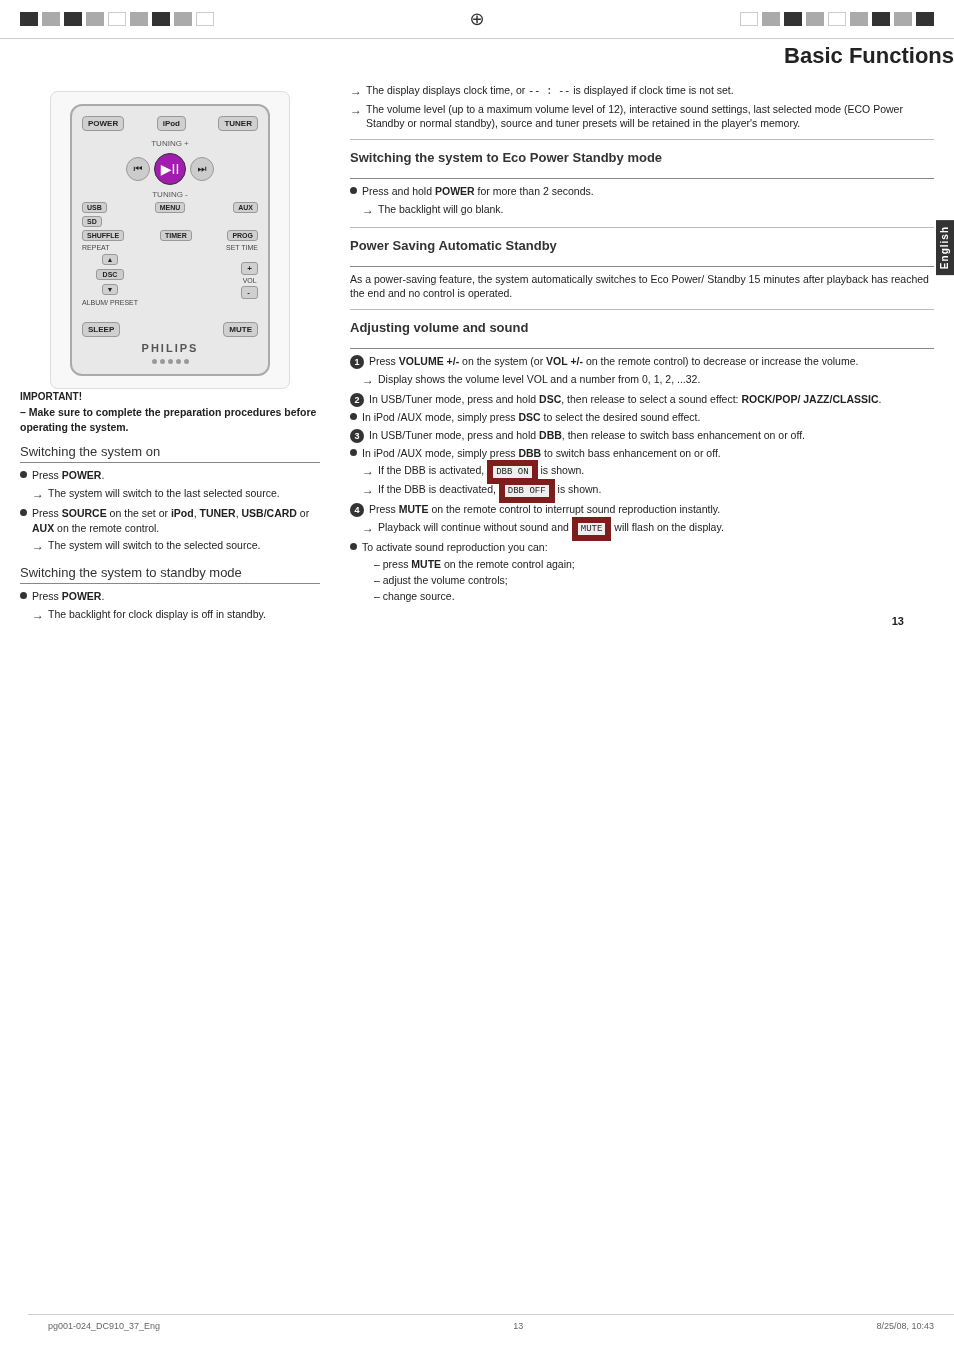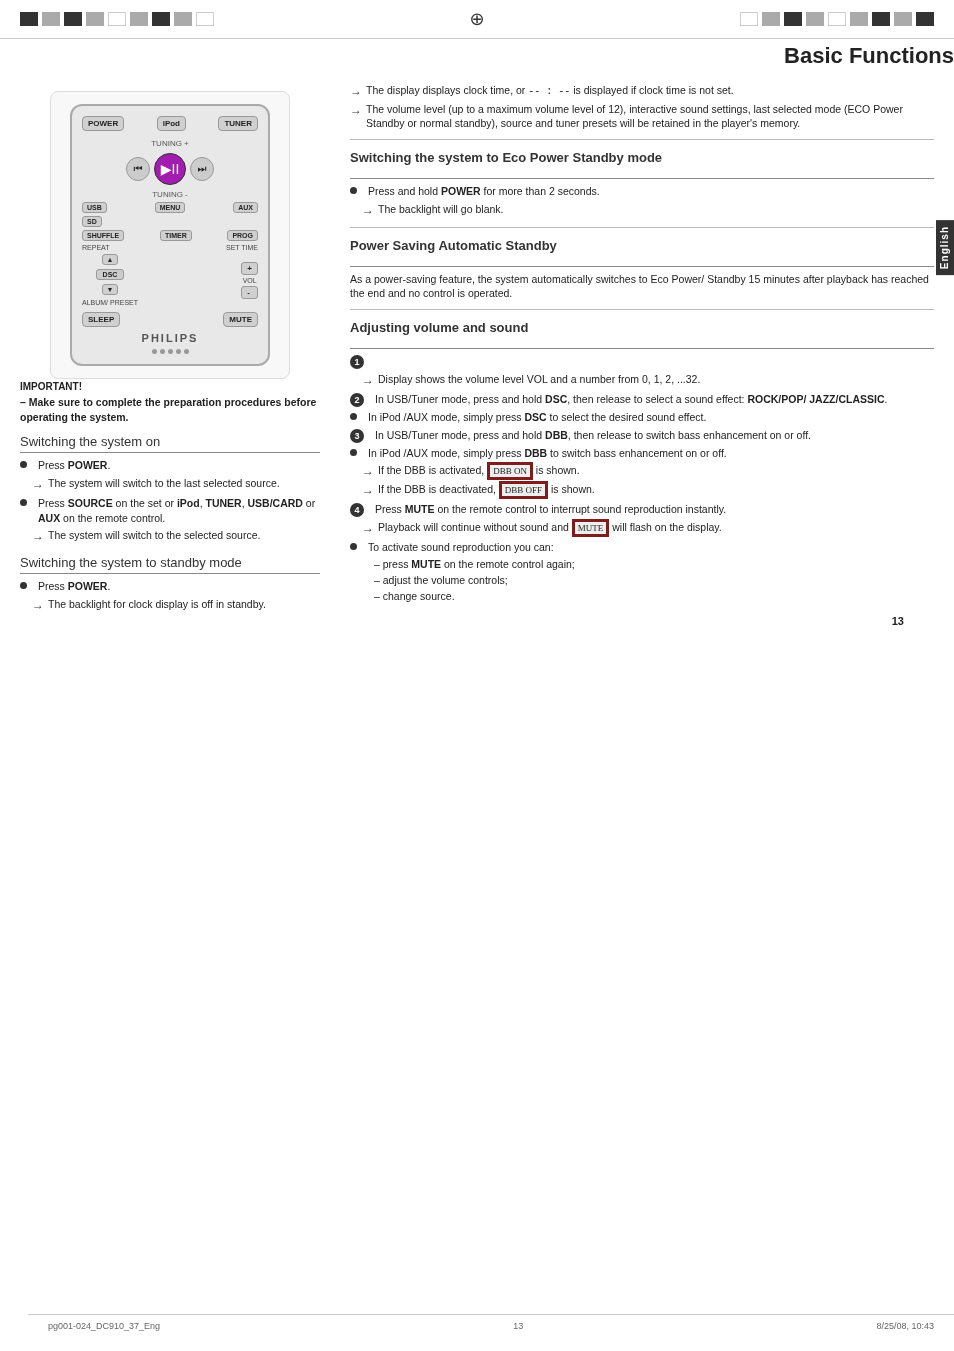--- a/index.html
+++ b/index.html
@@ -199,21 +199,21 @@
       border: 1px solid #999;
       border-radius: 3px;
       padding: 1px 5px;
       font-size: 8px;
       font-weight: bold;
       cursor: pointer;
     }
     .remote-bottom-btns {
       display: flex;
       justify-content: space-between;
-      margin-top: 6px;
+      margin-top: 16px;
     }
     .remote-brand {
       text-align: center;
       font-size: 11px;
       font-weight: bold;
       letter-spacing: 2px;
       color: #555;
       margin: 5px 0;
     }
     .remote-speaker {
@@ -246,21 +246,21 @@
       border-bottom: 1.5px solid #888;
       padding-bottom: 13px;
       margin: 10px 0 5px 0;
     }
 
     
     .bullet-item {
       display: flex;
       align-items: flex-start;
       margin: 3px 0;
-      gap: 11px;
+      gap: 5px;
     }
     .bullet-dot {
       width: 7px; height: 7px;
       background: #333;
       border-radius: 50%;
       margin-top: 3px;
       flex-shrink: 0;
     }
     .bullet-num {
       width: 14px; height: 14px;
@@ -340,24 +340,24 @@
       font-size: 13px;
       font-weight: normal;
       color: #333;
       border-bottom: 1.5px solid #888;
       padding-bottom: 3px;
       margin: 10px 0 5px 0;
     }
 
     
     .dbb-text {
-      font-family: Liberation Serif, serif;
+      font-family: Liberation Mono, monospace;
       font-size: 9px;
       background: #eee;
-      border: 3px solid #7f1d1d;
+      border: 6px solid #7f1d1d;
       padding: 1px 3px;
     }
 
     .divider-line {
       border: none;
       border-top: 1px solid #bbb;
       margin: 6px 0;
     }
   </style>
 </head>
@@ -543,20 +543,21 @@
       <div style="font-size:10.5px;line-height:1.4;">As a power-saving feature, the system automatically switches to Eco Power/ Standby 15 minutes after playback has reached the end and no control is operated.</div>
     </div>
 
     <hr class="divider-line">
 
     <div class="sub-section">
       <div class="section-heading">Adjusting volume and sound</div>
 
       <div class="bullet-item">
         <div class="bullet-num">1</div>
+        <div class="bullet-text">Press <b>VOLUME +/-</b> on the system (or <b>VOL +/-</b> on the remote control) to decrease or increase the volume.</div>
       </div>
       <div class="arrow-text">
         <span class="arrow-sym">→</span>
         <span>Display shows the volume level VOL and a number from 0, 1, 2, ...32.</span>
       </div>
 
       <div class="bullet-item">
         <div class="bullet-num">2</div>
         <div class="bullet-text">In USB/Tuner mode, press and hold <b>DSC</b>, then release to select a sound effect: <b>ROCK/POP/ JAZZ/CLASSIC</b>.</div>
       </div>

